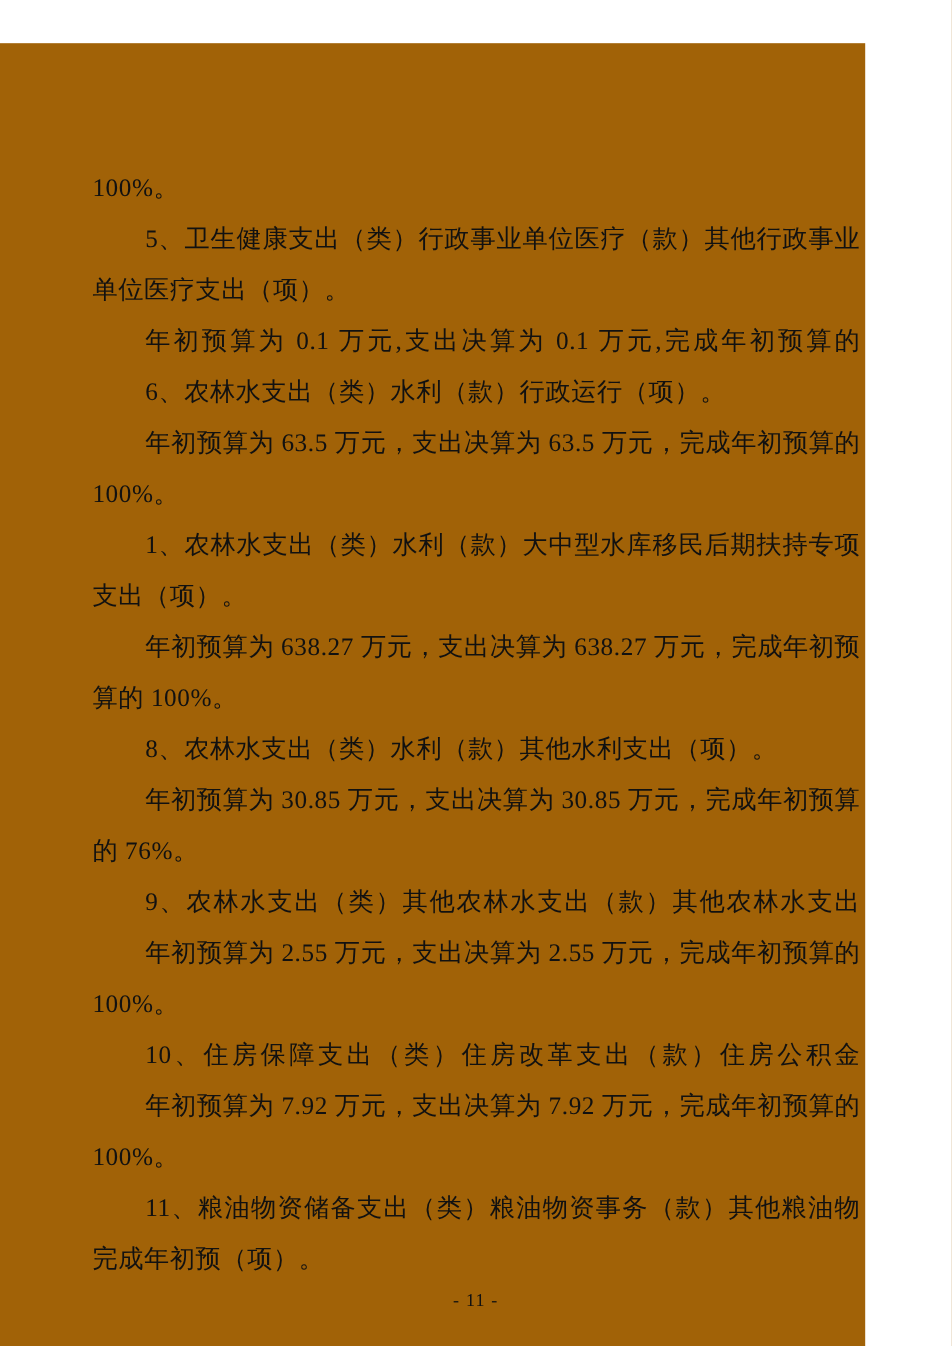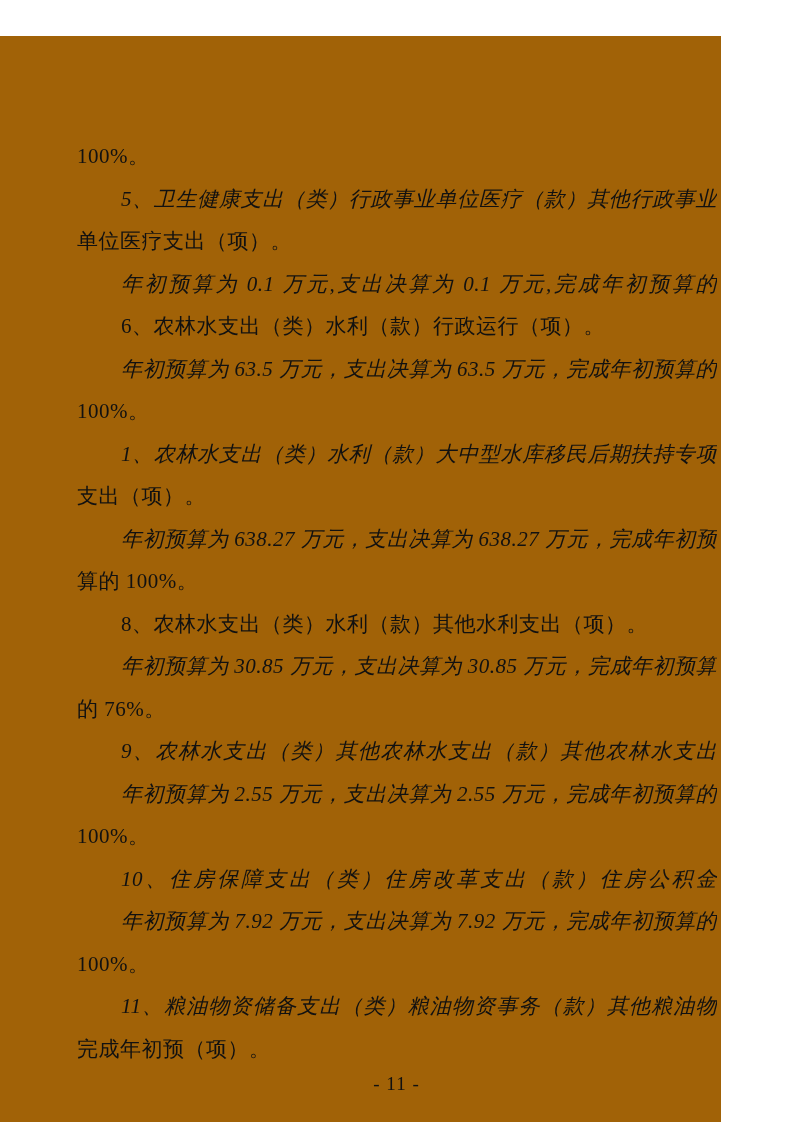--- a/index.html
+++ b/index.html
@@ -31,35 +31,34 @@
     white-space: nowrap;
     overflow: hidden;
     text-align: left;
     color: #111111;
   }
   
   .line.j {
     white-space: normal;
     text-align: justify;
     text-align-last: justify;
-    font-style: italic;
   }
   
   .line.ind {
     text-indent: 44px;
   }
   .page-footer {
     position: absolute;
     top: 1036px;
     left: 0;
     width: 793px;
     height: 24px;
     line-height: 24px;
     text-align: center;
-    font-size: 19px;
+    font-size: 15px;
     letter-spacing: 1px;
     color: #111111;
     font-family: "Liberation Serif", "DejaVu Serif", serif;
   }
 </style>
 </head>
 <body>
 
 <div class="page">
   <div class="body-text">

